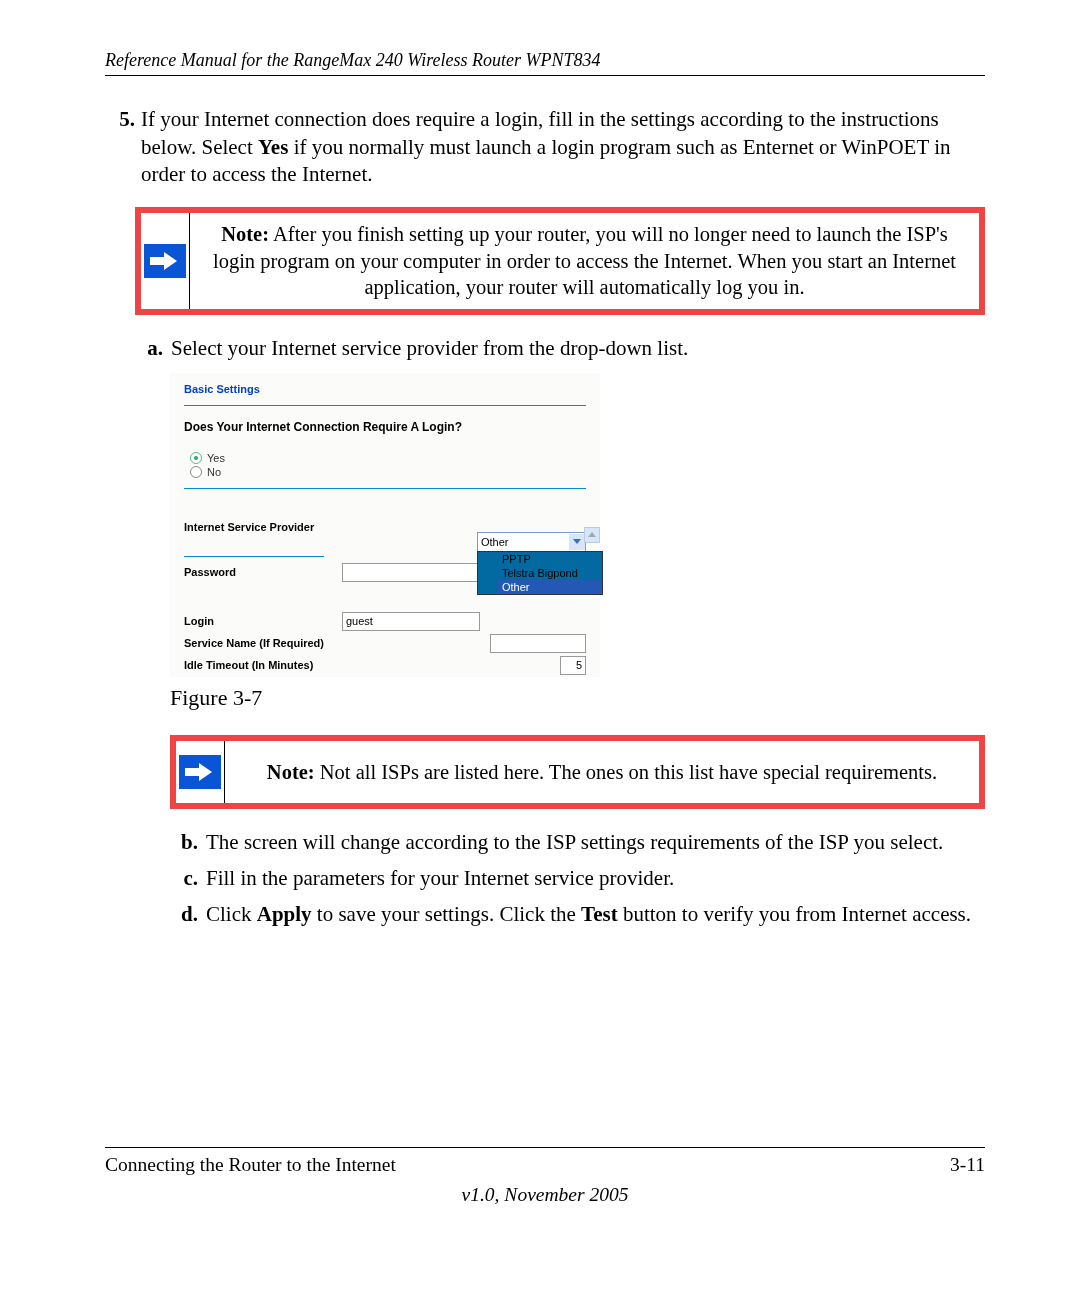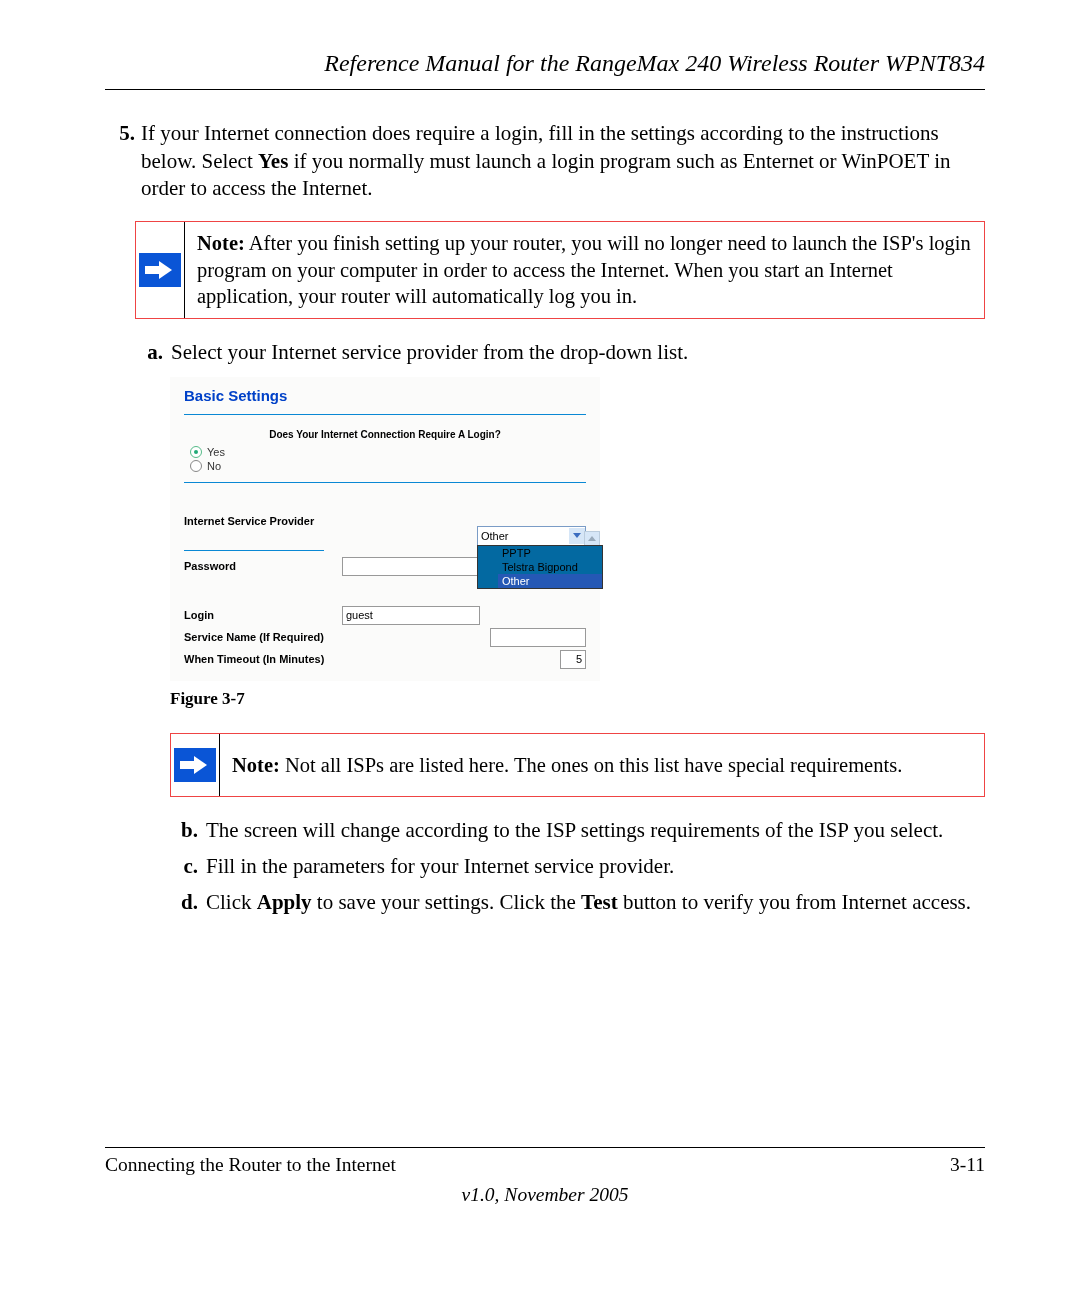--- a/index.html
+++ b/index.html
@@ -13,75 +13,75 @@
     position: relative;
   }
   .page {
     padding: 50px 95px 0 105px;
     box-sizing: border-box;
     height: 1296px;
     position: relative;
   }
   .header-line {
     font-style: italic;
-    font-size: 24px;
-    text-align: right;
-    margin-bottom: 12px;
+    font-size: 18px;
+    text-align: left;
+    margin-bottom: 4px;
   }
   .hr-top { border: none; border-top: 1.5px solid #000; margin: 0 0 30px 0; }
   .hr-bottom { border: none; border-top: 1.5px solid #000; margin: 0 0 6px 0; }
 
   .step-row { display: flex; font-size: 21px; line-height: 1.32; margin-bottom: 18px; }
   .step-num { width: 30px; flex-shrink: 0; font-weight: bold; text-align: right; padding-right: 6px;}
   .step-body { flex: 1; }
   .step-body .bold { font-weight: bold; }
 
-  .note-box { border: 1px solid #ef4444; margin: 10px 0 20px 30px; display: flex; align-items: center; }
+  .note-box { border: 6px solid #ef4444; margin: 10px 0 20px 30px; display: flex; align-items: center; text-align: center; }
   .note-icon-cell { width: 48px; display:flex; align-items:center; justify-content:center; padding:6px 0;}
   .note-icon {
     width: 38px; height: 30px; background: #0a55d6; border: 2px solid #0a55d6;
     display: flex; align-items: center; justify-content: center; position: relative;
   }
   .arrow-shape {
     width: 0; height: 0; border-top: 9px solid transparent; border-bottom: 9px solid transparent;
     border-left: 13px solid #fff; position: relative; left:5px;
   }
   .arrow-tail { position:absolute; left:4px; width:16px; height:8px; background:#fff; }
   .note-text-cell { border-left: 1px solid #000; padding: 8px 12px; font-size: 20.5px; line-height:1.3; flex:1;}
   .note-text-cell .bold { font-weight: bold; }
 
   .sub-row { display: flex; font-size: 21px; line-height:1.32; margin: 0 0 8px 30px; }
   .sub-label { width: 28px; flex-shrink:0; font-weight:bold; text-align:right; padding-right:8px;}
   .sub-body { flex:1; }
   .sub-body .bold { font-weight: bold; }
 
   .figure-shell { margin: 10px 0 6px 65px; width: 430px; height: 304px; background: #fbfbfa; position:relative; font-family: Arial, sans-serif; }
   .figure-inner { padding: 10px 14px 10px 14px; }
-  .fig-title { color:#0041c8; font-weight:bold; font-size:15px; margin-bottom:10px;}
+  .fig-title { color:#0041c8; font-weight:bold; font-size:11px; margin-bottom:10px;}
   .thin-hr { height:1px; background:#0a88d4; margin-bottom:14px;}
   .thin-hr-short { height:1px; background:#0a88d4; width: 140px; margin:4px 0 6px 0;}
-  .fig-q { font-size:10px; font-weight:bold; color:#000; margin-bottom:6px;text-align:center;}
+  .fig-q { font-size:12px; font-weight:bold; color:#000; margin-bottom:18px;}
   .radio-row { font-size:11px; color:#333; display:flex; align-items:center; gap:5px; margin:2px 0 2px 6px;}
   .radio-circle { width:10px; height:10px; border:1px solid #5b8; border-radius:50%; display:flex; align-items:center; justify-content:center; background:#fff;}
   .radio-dot { width:4px; height:4px; background:#2a7; border-radius:50%; }
   .radio-empty { width:10px; height:10px; border:1px solid #888; border-radius:50%; background:#fff;}
   .field-row { display:flex; align-items:center; justify-content:space-between; font-size:11px; margin:3px 0;}
   .field-row .lbl { font-weight:bold; }
   .field-row .lbl .light { font-weight:bold; }
   .dropdown { border:1px solid #7a9cc6; height:18px; width:104px; display:flex; align-items:center; justify-content:space-between; font-size:11px; background:#fff; padding-left:3px;}
   .dd-btn { width:16px; height:16px; background:#d6e6f7; display:flex; align-items:center; justify-content:center;}
   .dd-btn::after{content:""; width:0;height:0;border-left:4px solid transparent;border-right:4px solid transparent;border-top:5px solid #3a6cbf;}
   .textbox { border:1px solid #999; height:17px; background:#fff; font-size:11px; padding:0 3px; display:flex; align-items:center;}
   .dd-list { position:absolute; border:1px solid #333; background:#0369a1; font-size:11px; width:104px; z-index:5;padding-left:20px;}
   .dd-item { padding:1px 4px; }
   .dd-sel { background:#2558b5; color:#fff; }
   .scroll-stub { position:absolute; right:0; top:154px; width:14px; height:14px; background:#d6e6f7; border:1px solid #bcd; display:flex;align-items:center;justify-content:center;}
   .scroll-stub::after{content:"";width:0;height:0;border-left:4px solid transparent;border-right:4px solid transparent;border-bottom:5px solid #9ab;}
 
-  .figure-caption { font-weight:bold; font-size:17px; margin: 8px 0 24px 65px; }
+  .figure-caption { font-weight:normal; font-size:22px; margin: 8px 0 24px 65px; }
 
   .footer { position:absolute; left:105px; right:95px; bottom:90px; }
   .footer-row { display:flex; justify-content:space-between; font-size:19.5px; margin-top:4px;}
   .footer-version { text-align:center; font-style:italic; font-size:19.5px; margin-top:8px;}
 </style>
 </head>
 <body>
 
 <div class="page">
   <div class="header-line">Reference Manual for the RangeMax 240 Wireless Router WPNT834</div>
@@ -152,21 +152,21 @@
         <span class="lbl">Login</span>
         <div class="textbox" style="width:130px; margin-right:106px;">
             <span>guest</span>
           </div>
       </div>
       <div class="field-row">
         <span class="lbl"><span>Service Name</span><span class="light"> (If Required)</span></span>
         <div class="textbox" style="width:88px;"></div>
       </div>
       <div class="field-row">
-        <span class="lbl"><span>When Timeout</span><span class="light"> (In Minutes)</span></span>
+        <span class="lbl"><span>Idle Timeout</span><span class="light"> (In Minutes)</span></span>
         <div class="textbox" style="width:18px; justify-content:flex-end;">
             <span>5</span>
           </div>
       </div>
     </div>
     <div class="scroll-stub"></div>
   </div>
 
   <div class="figure-caption">Figure 3-7</div>
 

